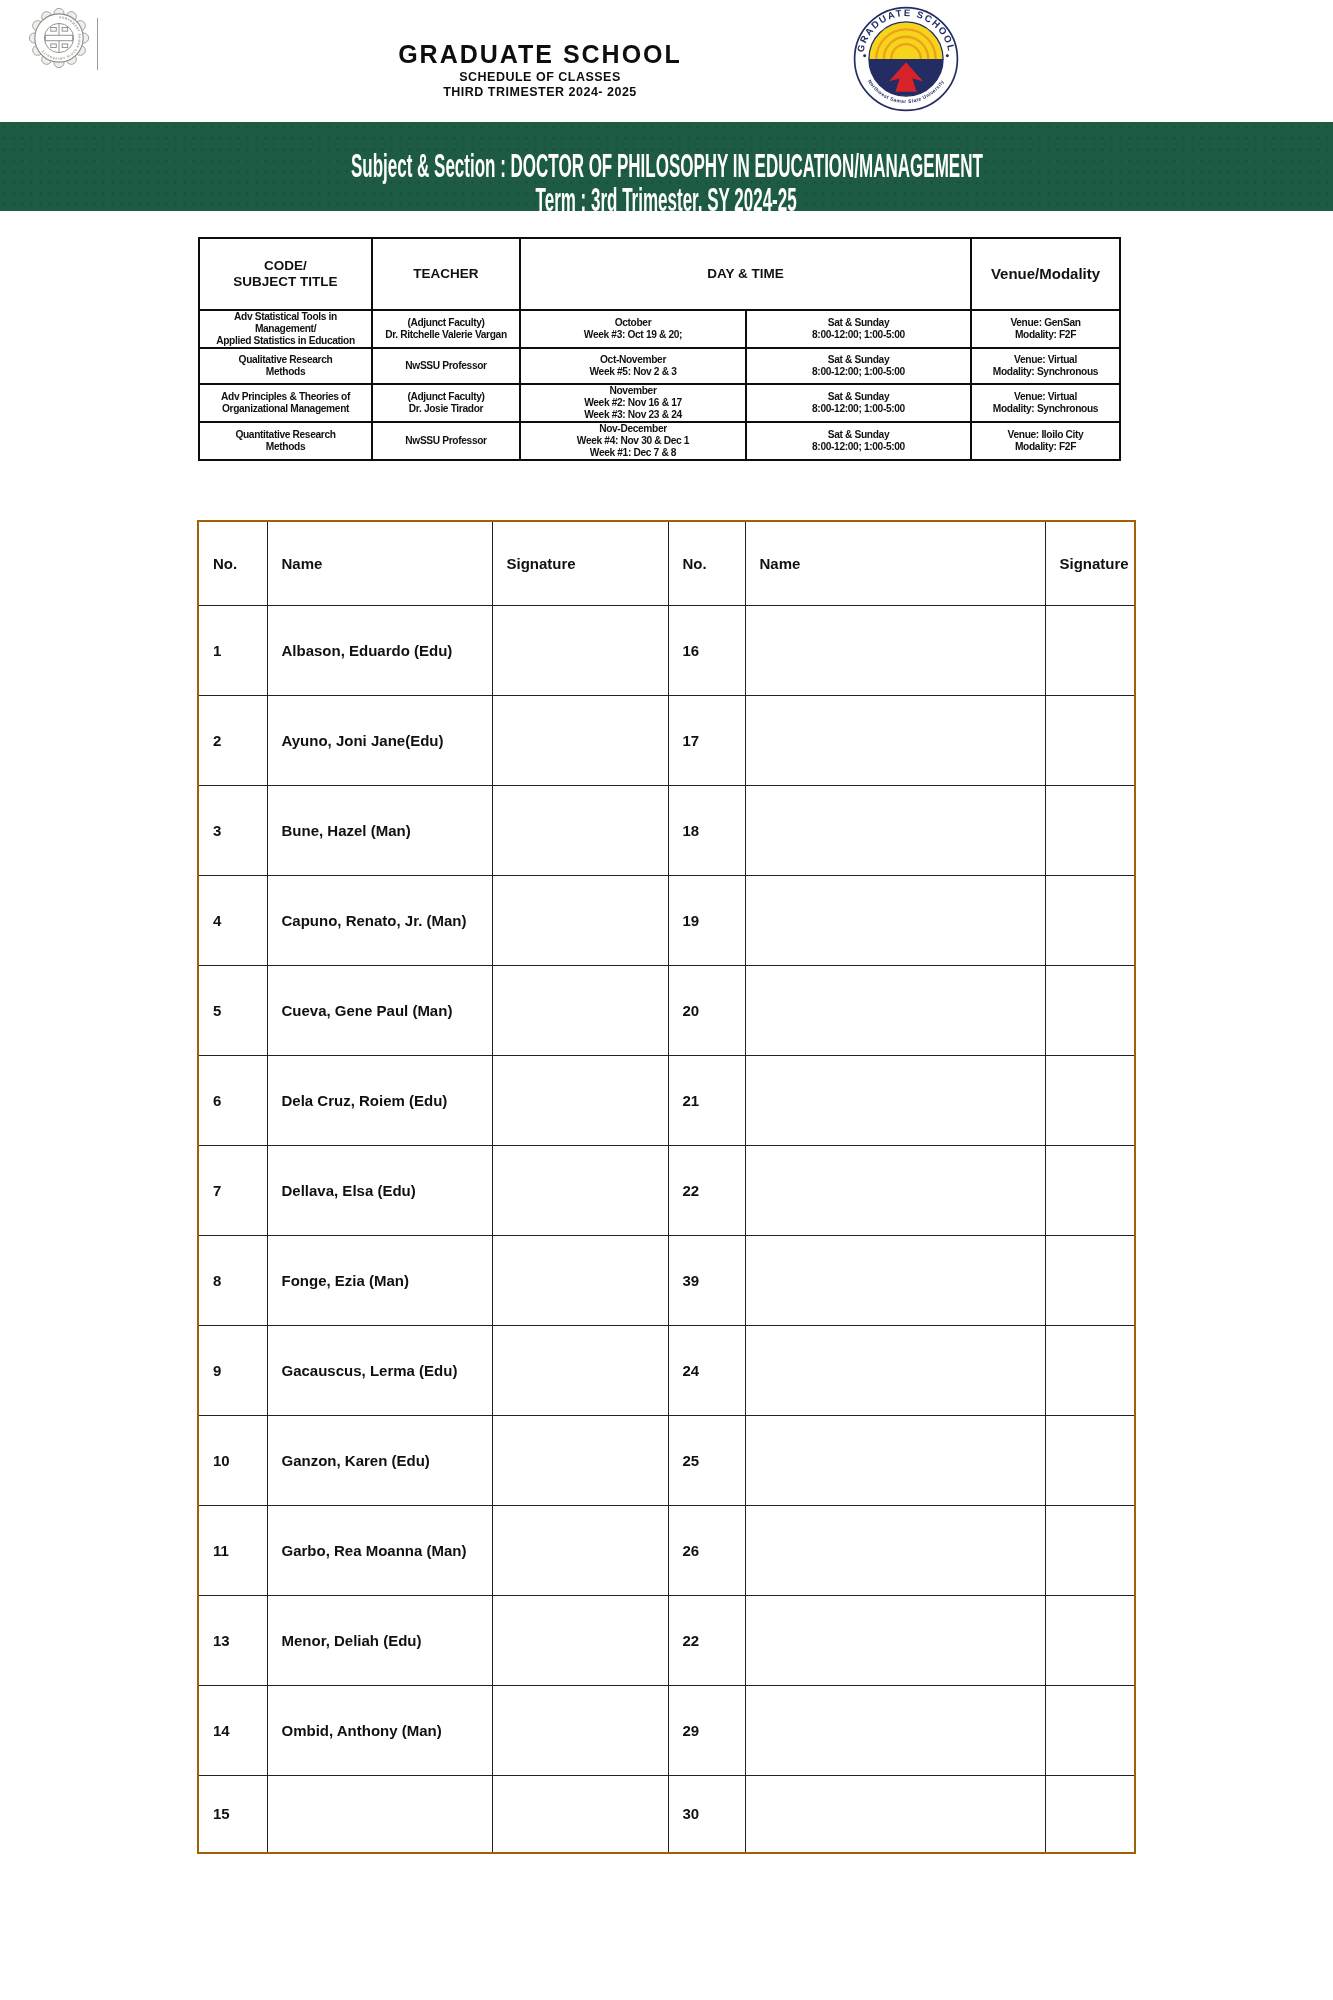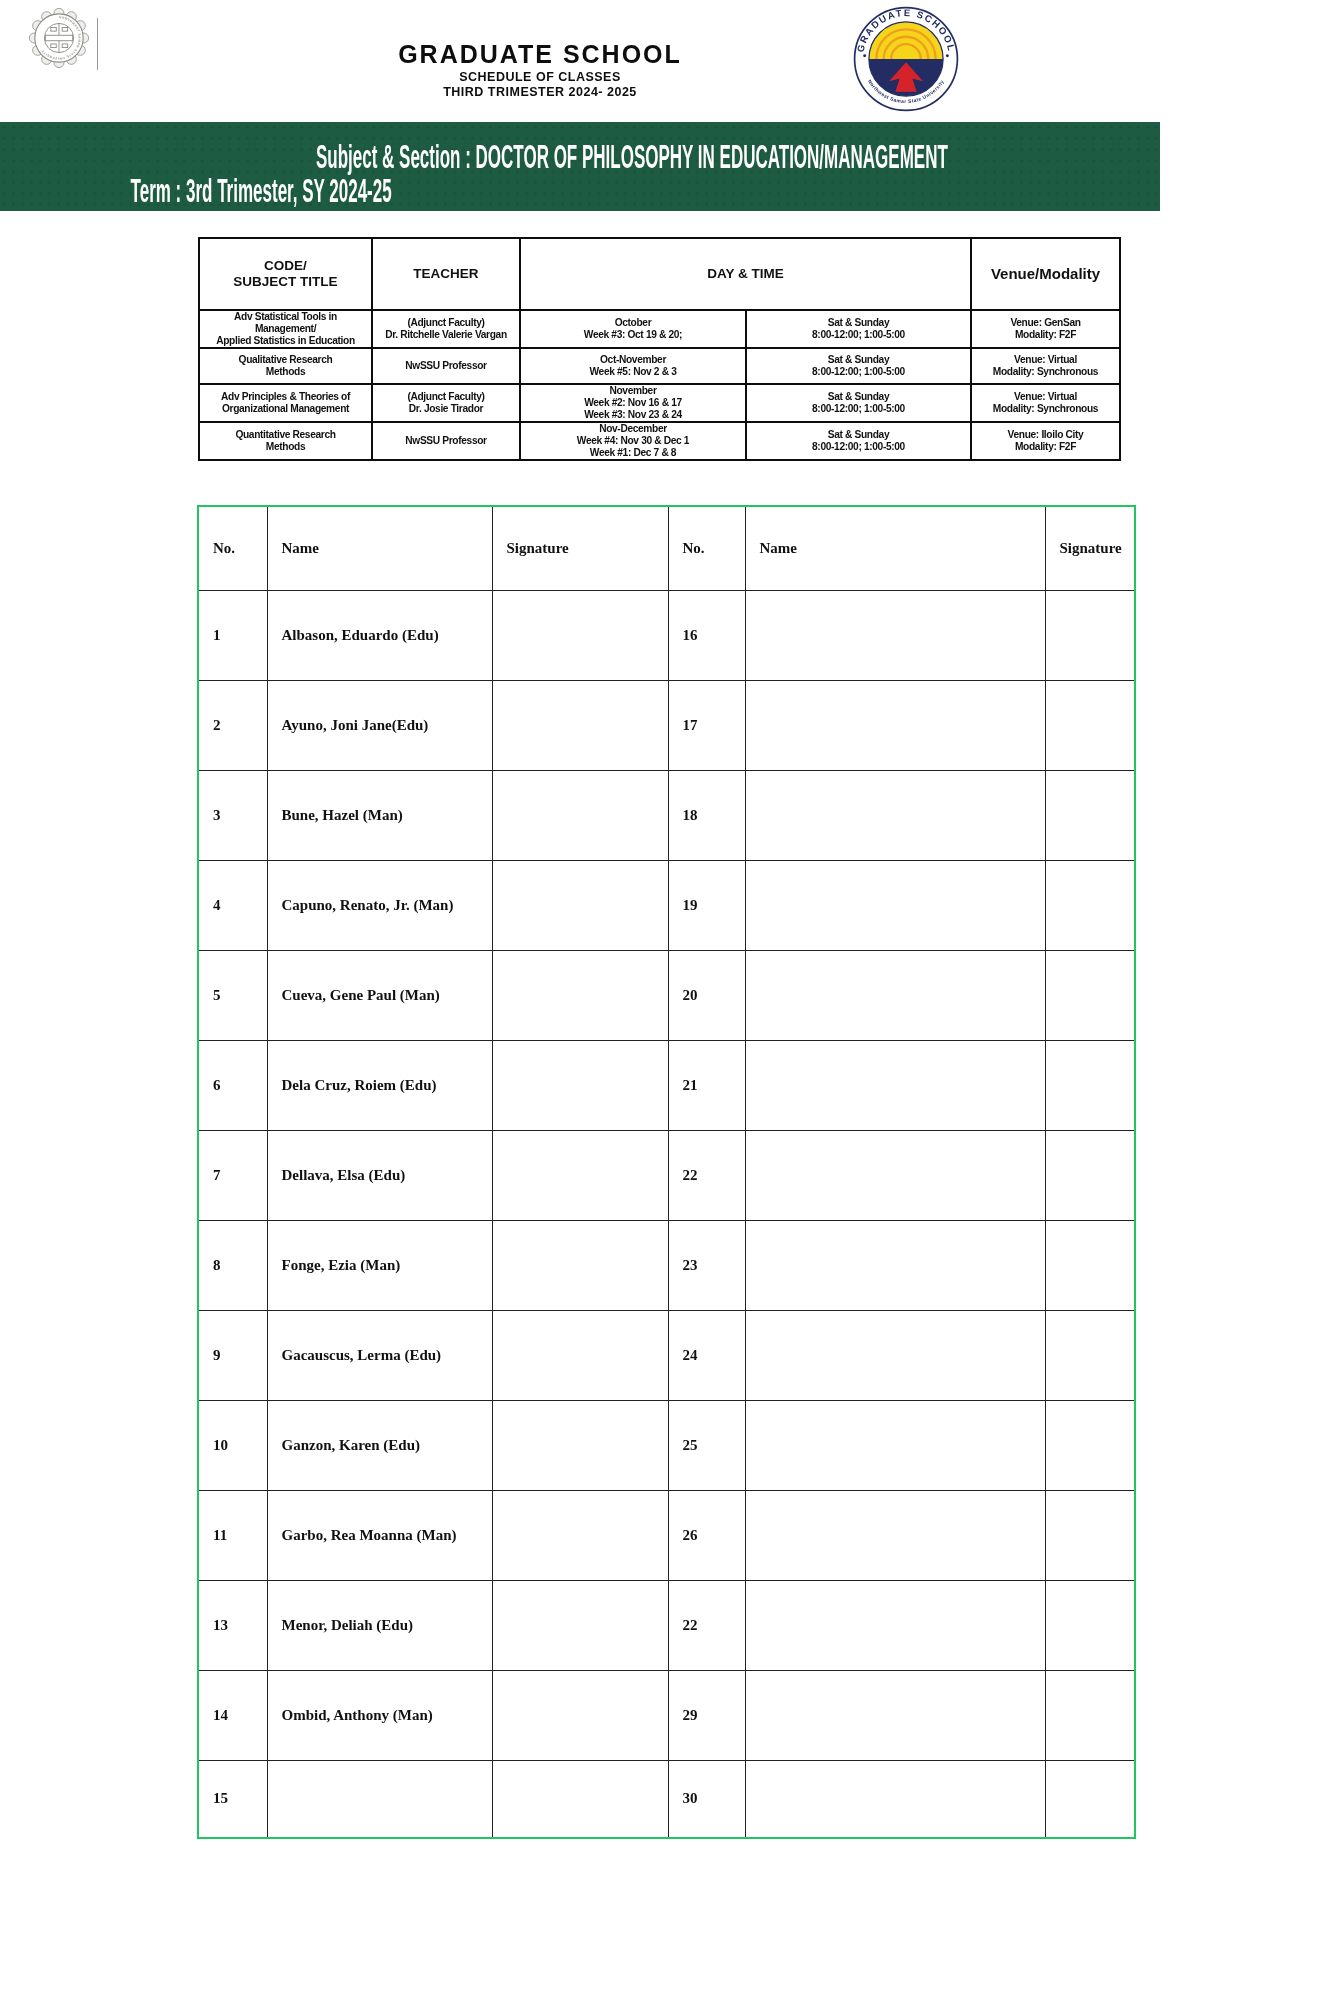--- a/index.html
+++ b/index.html
@@ -14,37 +14,37 @@
   .uni-line1{font-family:"Liberation Serif",serif;font-size:23px;letter-spacing:3px;color:#3c3c3c;font-weight:600;}
   .uni-line2{font-family:"Liberation Serif",serif;font-size:16px;letter-spacing:6.5px;color:#4a4a4a;margin-top:1px;}
   .uni-tag{font-family:"Liberation Serif",serif;font-style:italic;font-size:12.5px;color:#6f6f6f;margin-top:4px;letter-spacing:1px;}
   .center-title{position:absolute;left:340px;top:40px;width:400px;text-align:center;}
   .gs-title{font-size:25px;font-weight:bold;letter-spacing:2px;color:#0e0e0e;line-height:28px;}
   .gs-sub1{font-size:12.5px;font-weight:bold;letter-spacing:.5px;color:#0e0e0e;line-height:15px;margin-top:2px;}
   .gs-sub2{font-size:12.5px;font-weight:bold;letter-spacing:.5px;color:#0e0e0e;line-height:15px;}
   .gslogo{position:absolute;left:853px;top:6px;}
 
   
-  .banner{position:absolute;left:0;top:122px;width:1160px;height:89px;background:#1e5b43;
+  .banner{position:absolute;left:0;top:122px;width:1333px;height:89px;background:#1e5b43;
           background-image:radial-gradient(rgba(0,0,0,.10) 1px,transparent 1.4px);background-size:9px 11px;
-          padding-top:17px;box-sizing:border-box;}
+          text-align:center;padding-top:26px;box-sizing:border-box;}
   .banner-line{display:block;color:#fff;font-weight:bold;font-size:34px;line-height:34px;white-space:nowrap;}
   .banner-line span{display:inline-block;transform:scaleX(.5);transform-origin:50% 50%;}
 
   
   table{border-collapse:collapse;table-layout:fixed;}
   .sched{position:absolute;left:198px;top:237px;width:921px;border:2px solid #0d0d0d;}
   .sched th,.sched td{border:2px solid #0d0d0d;text-align:center;vertical-align:middle;
        white-space:pre;overflow:hidden;padding:0 1px;}
   .sched th{font-size:13.5px;font-weight:bold;line-height:16px;}
   .sched th.venue-h{font-size:15px;}
   .sched td{font-size:10.2px;font-weight:bold;line-height:12px;letter-spacing:-.35px;}
 
   
-  .sig{position:absolute;left:197px;top:505px;width:937px;border:2px solid #22c55e;font-family:Liberation Serif, serif;}
+  .sig{position:absolute;left:197px;top:520px;width:937px;border:2px solid #a16207;}
   .sig th,.sig td{border:1px solid #222;vertical-align:middle;text-align:left;
        padding:0 0 0 14px;overflow:hidden;white-space:nowrap;}
   .sig th{font-size:15px;font-weight:bold;}
   .sig td{font-size:15px;font-weight:bold;}
 </style>
 </head>
 <body>
 
 <div class="page">
 
@@ -261,21 +261,21 @@
       <td>Dellava, Elsa (Edu)</td>
       <td></td>
       <td>22</td>
       <td></td>
       <td></td>
     </tr>
     <tr style="height:90px">
       <td>8</td>
       <td>Fonge, Ezia  (Man)</td>
       <td></td>
-      <td>23</td>
+      <td>39</td>
       <td></td>
       <td></td>
     </tr>
     <tr style="height:90px">
       <td>9</td>
       <td>Gacauscus, Lerma (Edu)</td>
       <td></td>
       <td>24</td>
       <td></td>
       <td></td>

